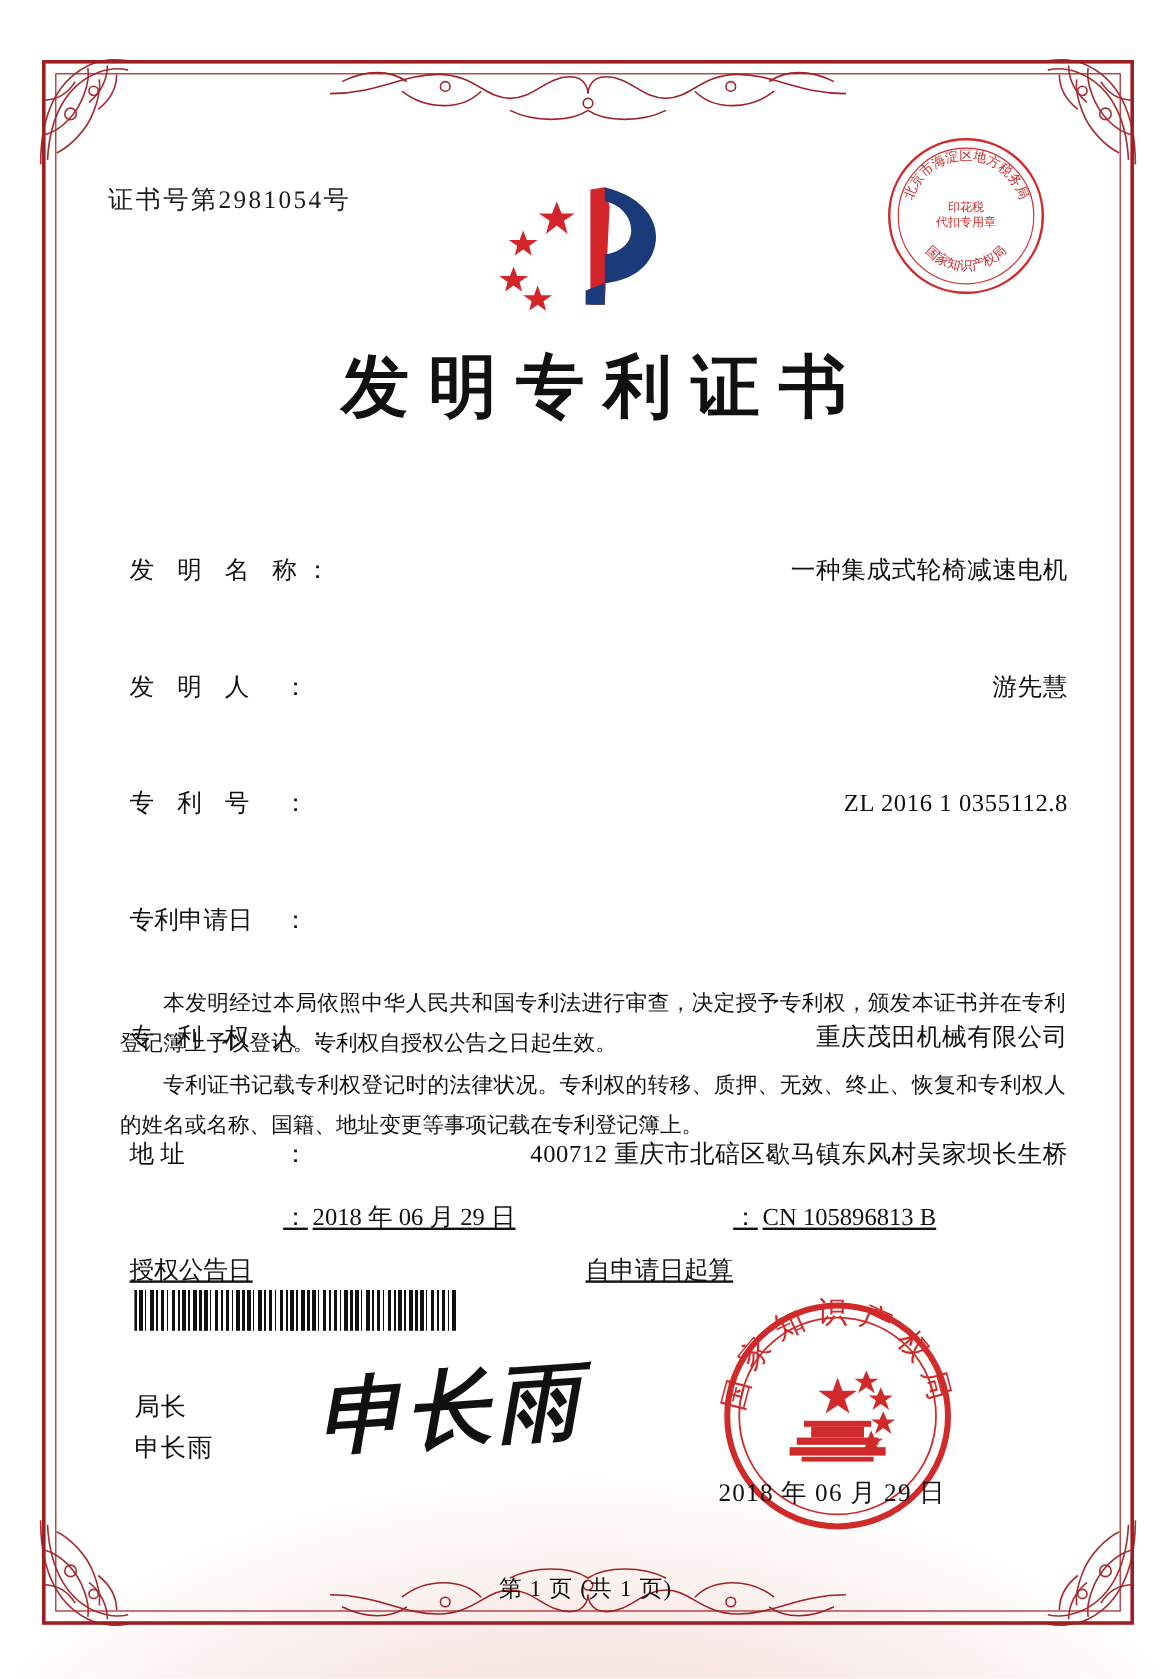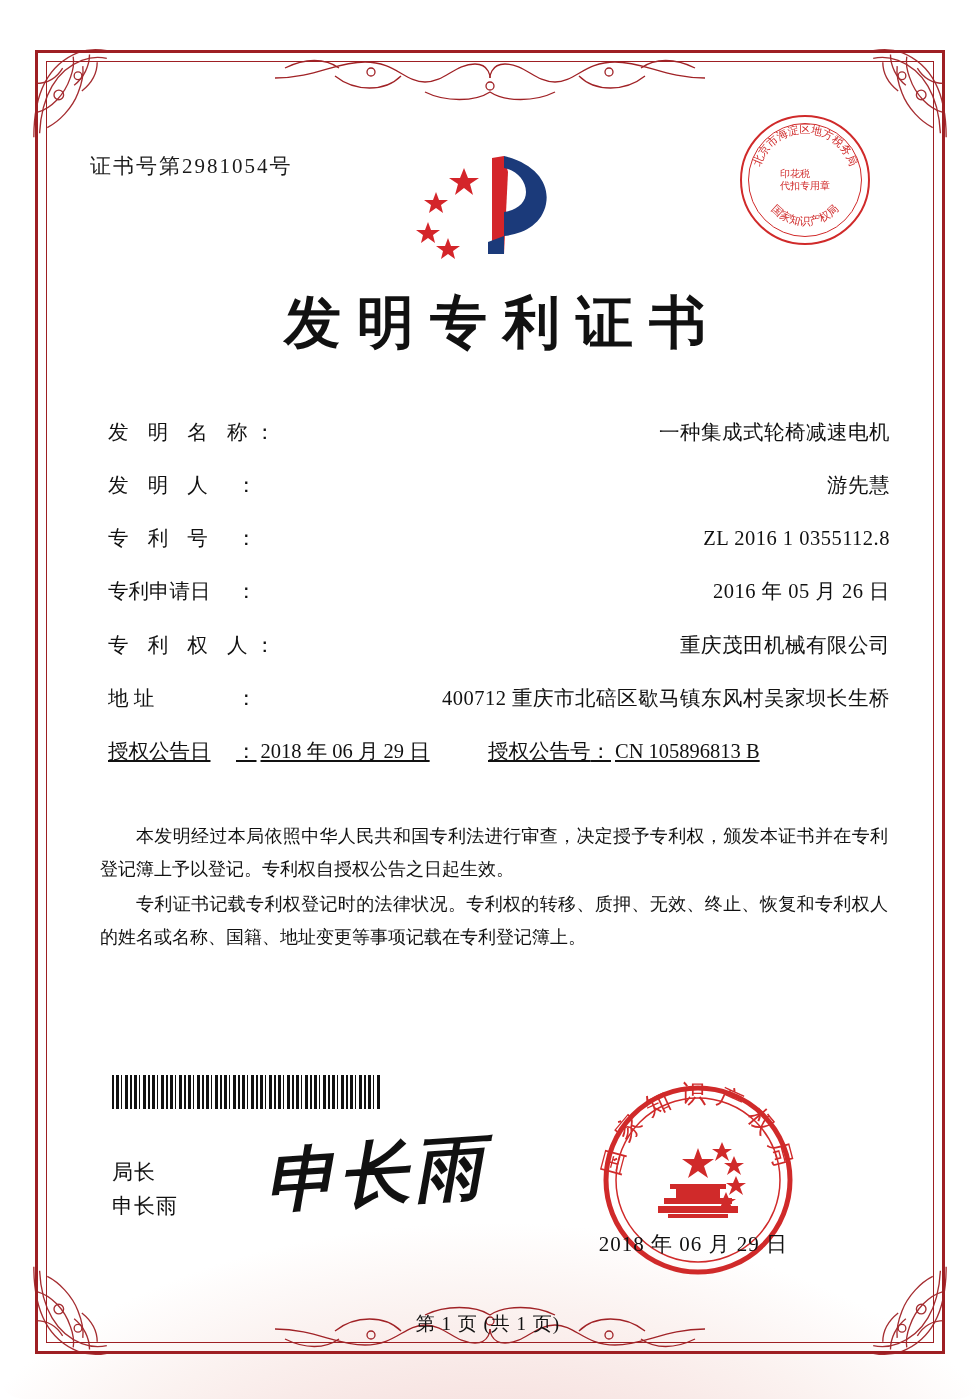--- a/index.html
+++ b/index.html
@@ -61,21 +61,21 @@
     width:126px;height:126px;border:2px solid #d02a2a;border-radius:50%;
     color:#d02a2a;
   }
   .tax-stamp .inner-ring{
     position:absolute;left:6px;top:6px;right:6px;bottom:6px;
     border:1px solid #d02a2a;border-radius:50%;
   }
   .tax-stamp svg{position:absolute;left:0;top:0;width:100%;height:100%;}
   .tax-stamp .mid{
     position:absolute;left:50%;top:50%;transform:translate(-50%,-50%);
-    font-size:10px;line-height:12px;color:#d02a2a;
+    text-align:center;font-size:10px;line-height:12px;color:#d02a2a;
     font-family:"Liberation Sans","DejaVu Sans",sans-serif;white-space:nowrap;
   }
 
   .title{
     position:absolute;left:0;right:0;top:285px;
     text-align:center;
     font-size:57px;letter-spacing:16px;
     color:#111;font-weight:bold;
     font-family:"DejaVu Serif","Liberation Serif",serif;
     text-indent:16px;
@@ -89,20 +89,21 @@
   }
   .row{
     display:flex;align-items:baseline;
     margin-bottom:27.5px;
     line-height:1.25;
   }
   .lbl{
     flex:0 0 128px;
     letter-spacing:0px;
     white-space:nowrap;
+    margin-top:44px;
   }
   .lbl.sp1{letter-spacing:7px;}
   .lbl.sp0{letter-spacing:0px;}
   .colon{margin-right:4px;}
   .val{flex:1 1 auto;letter-spacing:.5px;text-align:right;}
   .row.pub{display:flex;text-decoration:underline;}
   .pub-left{flex:0 0 380px;display:flex;}
   .pub-right{display:flex;}
   .pub-right .lbl{flex:0 0 auto;margin-right:0;}
 
@@ -293,41 +294,40 @@
       <span class="val">游先慧</span>
     </div>
     <div class="row">
       <span class="lbl sp1">专  利  号</span>
       <span class="colon">：</span>
       <span class="val">ZL 2016 1 0355112.8</span>
     </div>
     <div class="row">
       <span class="lbl sp0">专利申请日</span>
       <span class="colon">：</span>
-      <span class="val">2016 年 05 月 26 日</span>
     </div>
     <div class="row">
       <span class="lbl sp1">专 利 权 人</span>
       <span class="colon">：</span>
       <span class="val">重庆茂田机械有限公司</span>
     </div>
     <div class="row">
       <span class="lbl sp0">地      址</span>
       <span class="colon">：</span>
       <span class="val">400712  重庆市北碚区歇马镇东风村吴家坝长生桥</span>
     </div>
 
     <div class="row pub">
       <span class="pub-left">
         <span class="lbl sp0">授权公告日</span>
         <span class="colon">：</span>
         <span>2018 年 06 月 29 日</span>
       </span>
       <span class="pub-right">
-        <span class="lbl sp0">授权公告号</span>
+        <span class="lbl sp0">自申请日起算</span>
         <span class="colon">：</span>
         <span>CN 105896813 B</span>
       </span>
     </div>
   </div>
 
   <div class="paras">
     <p>本发明经过本局依照中华人民共和国专利法进行审查，决定授予专利权，颁发本证书并在专利登记簿上予以登记。专利权自授权公告之日起生效。</p>
     <p>专利证书记载专利权登记时的法律状况。专利权的转移、质押、无效、终止、恢复和专利权人的姓名或名称、国籍、地址变更等事项记载在专利登记簿上。</p>
   </div>

